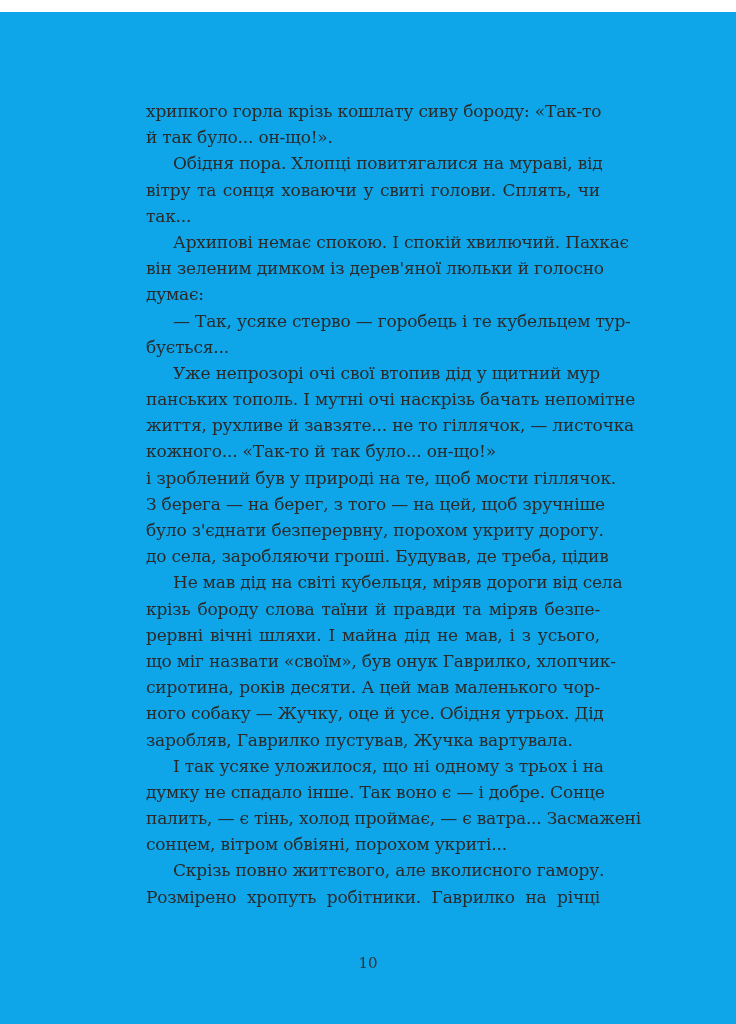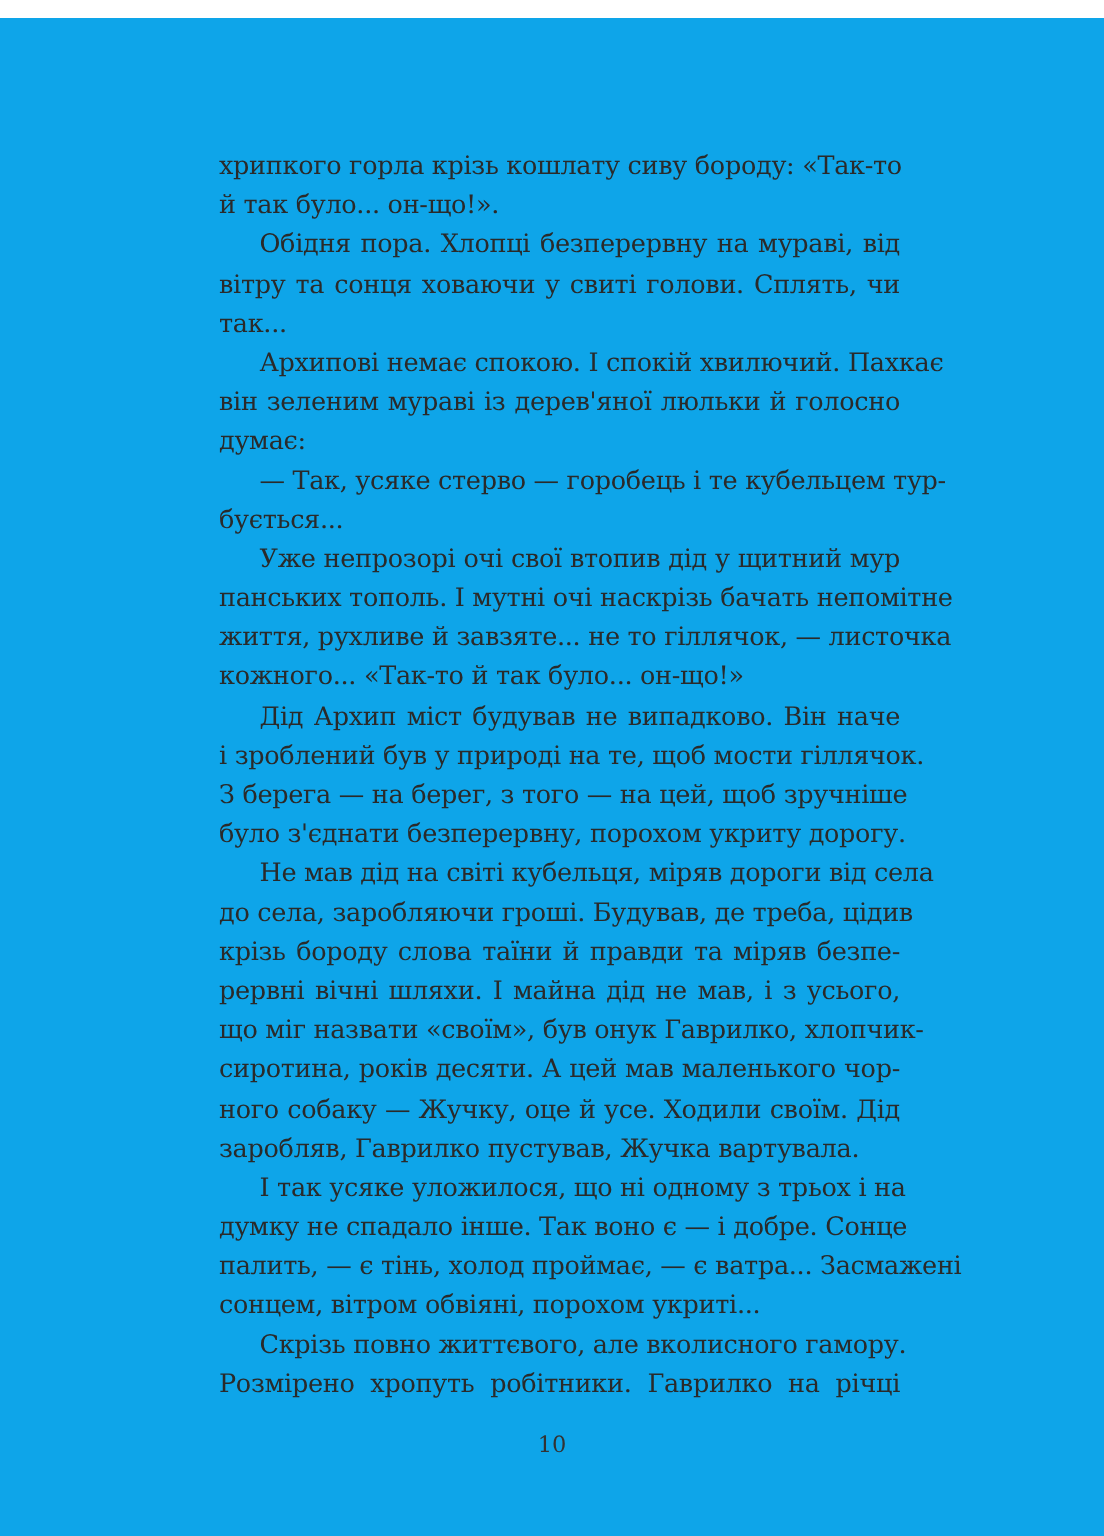--- a/index.html
+++ b/index.html
@@ -26,53 +26,52 @@
 </head>
 <body>
 
 <div class="page">
   <div class="text-block" id="text-block">
       <div>
         <div class="line">хрипкого горла крізь кошлату сиву бороду: «Так-то</div>
         <div class="line last">й так було... он-що!».</div>
       </div>
       <div>
-        <div class="line indent">Обідня пора. Хлопці безперервну на мураві, від</div>
+        <div class="line indent">Обідня пора. Хлопці повитягалися на мураві, від</div>
         <div class="line">вітру та сонця ховаючи у свиті голови. Сплять, чи</div>
         <div class="line last">так...</div>
       </div>
       <div>
         <div class="line indent">Архипові немає спокою. І спокій хвилючий. Пахкає</div>
-        <div class="line">він зеленим мураві із дерев'яної люльки й голосно</div>
+        <div class="line">він зеленим димком із дерев'яної люльки й голосно</div>
         <div class="line last">думає:</div>
       </div>
       <div>
         <div class="line indent">— Так, усяке стерво — горобець і те кубельцем тур-</div>
         <div class="line last">бується...</div>
       </div>
       <div>
         <div class="line indent">Уже непрозорі очі свої втопив дід у щитний мур</div>
         <div class="line">панських тополь. І мутні очі наскрізь бачать непомітне</div>
         <div class="line">життя, рухливе й завзяте... не то гіллячок, — листочка</div>
         <div class="line last">кожного... «Так-то й так було... он-що!»</div>
       </div>
       <div>
-        <div class="line indent">Дід Архип міст будував не випадково. Він наче</div>
         <div class="line">і зроблений був у природі на те, щоб мости гіллячок.</div>
         <div class="line">З берега — на берег, з того — на цей, щоб зручніше</div>
         <div class="line last">було з'єднати безперервну, порохом укриту дорогу.</div>
       </div>
       <div>
+        <div class="line">до села, заробляючи гроші. Будував, де треба, цідив</div>
         <div class="line indent">Не мав дід на світі кубельця, міряв дороги від села</div>
-        <div class="line">до села, заробляючи гроші. Будував, де треба, цідив</div>
         <div class="line">крізь бороду слова таїни й правди та міряв безпе-</div>
         <div class="line">рервні вічні шляхи. І майна дід не мав, і з усього,</div>
         <div class="line">що міг назвати «своїм», був онук Гаврилко, хлопчик-</div>
         <div class="line">сиротина, років десяти. А цей мав маленького чор-</div>
-        <div class="line">ного собаку — Жучку, оце й усе. Ходили своїм. Дід</div>
+        <div class="line">ного собаку — Жучку, оце й усе. Обідня утрьох. Дід</div>
         <div class="line last">заробляв, Гаврилко пустував, Жучка вартувала.</div>
       </div>
       <div>
         <div class="line indent">І так усяке уложилося, що ні одному з трьох і на</div>
         <div class="line">думку не спадало інше. Так воно є — і добре. Сонце</div>
         <div class="line">палить, — є тінь, холод проймає, — є ватра... Засмажені</div>
         <div class="line last">сонцем, вітром обвіяні, порохом укриті...</div>
       </div>
       <div>
         <div class="line indent">Скрізь повно життєвого, але вколисного гамору.</div>

